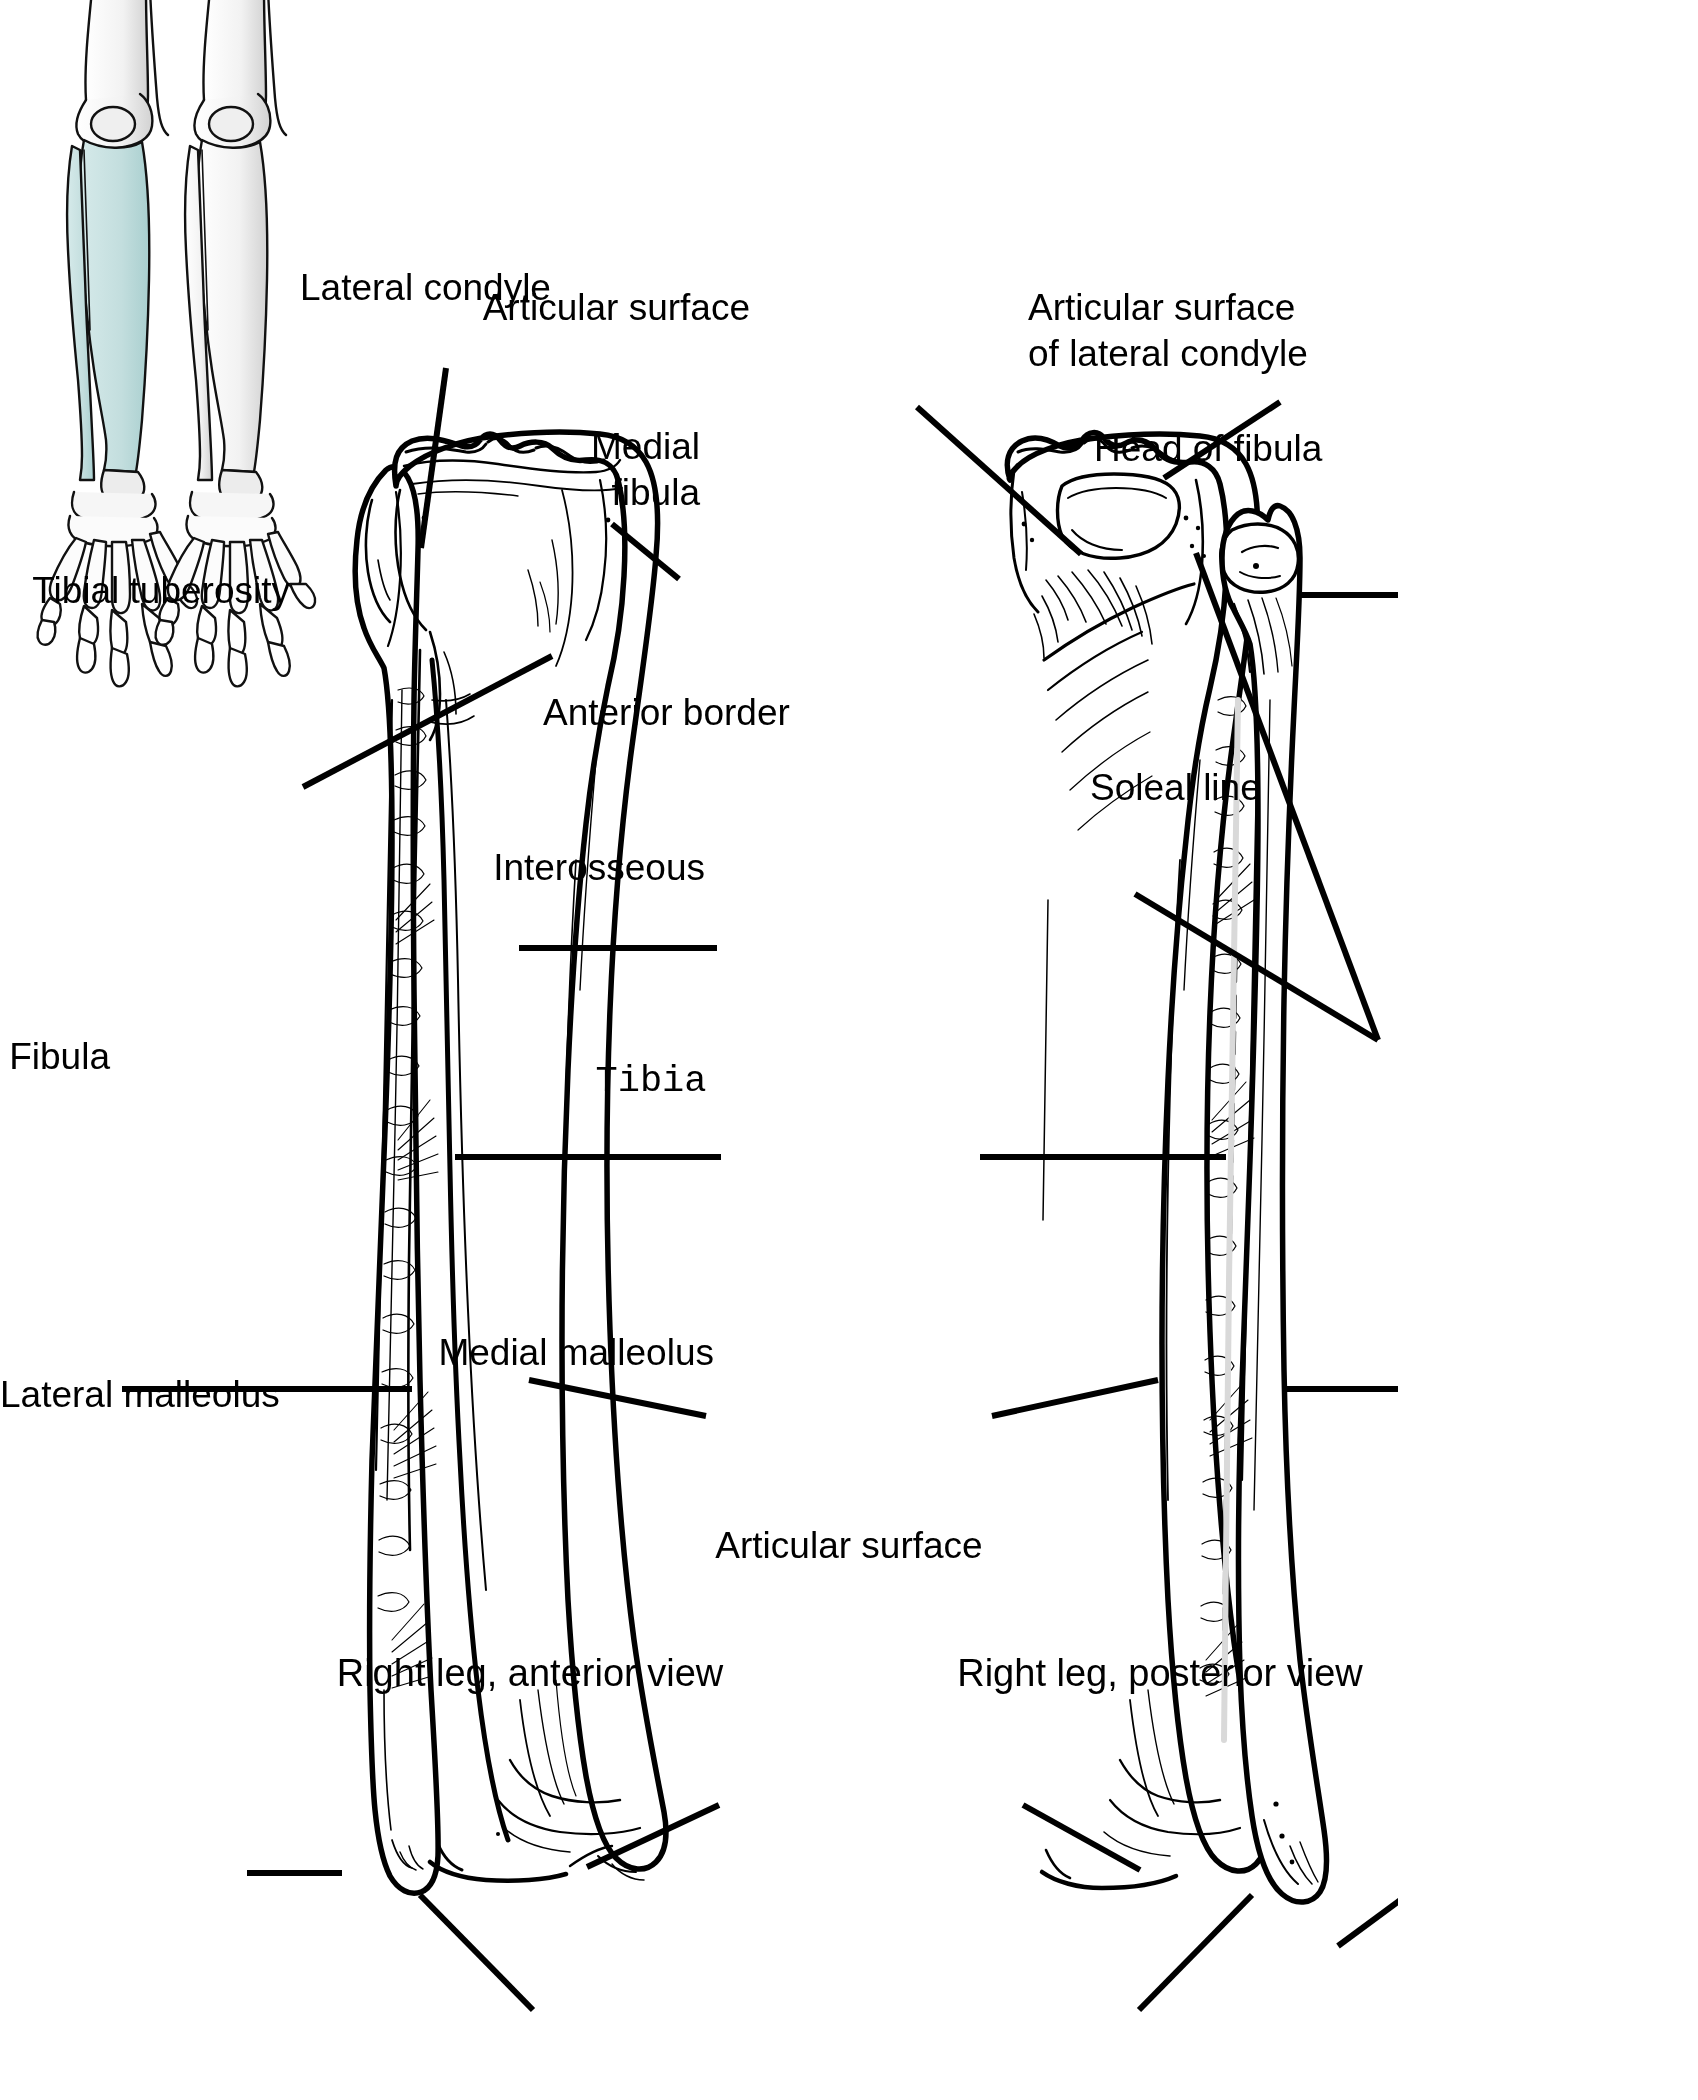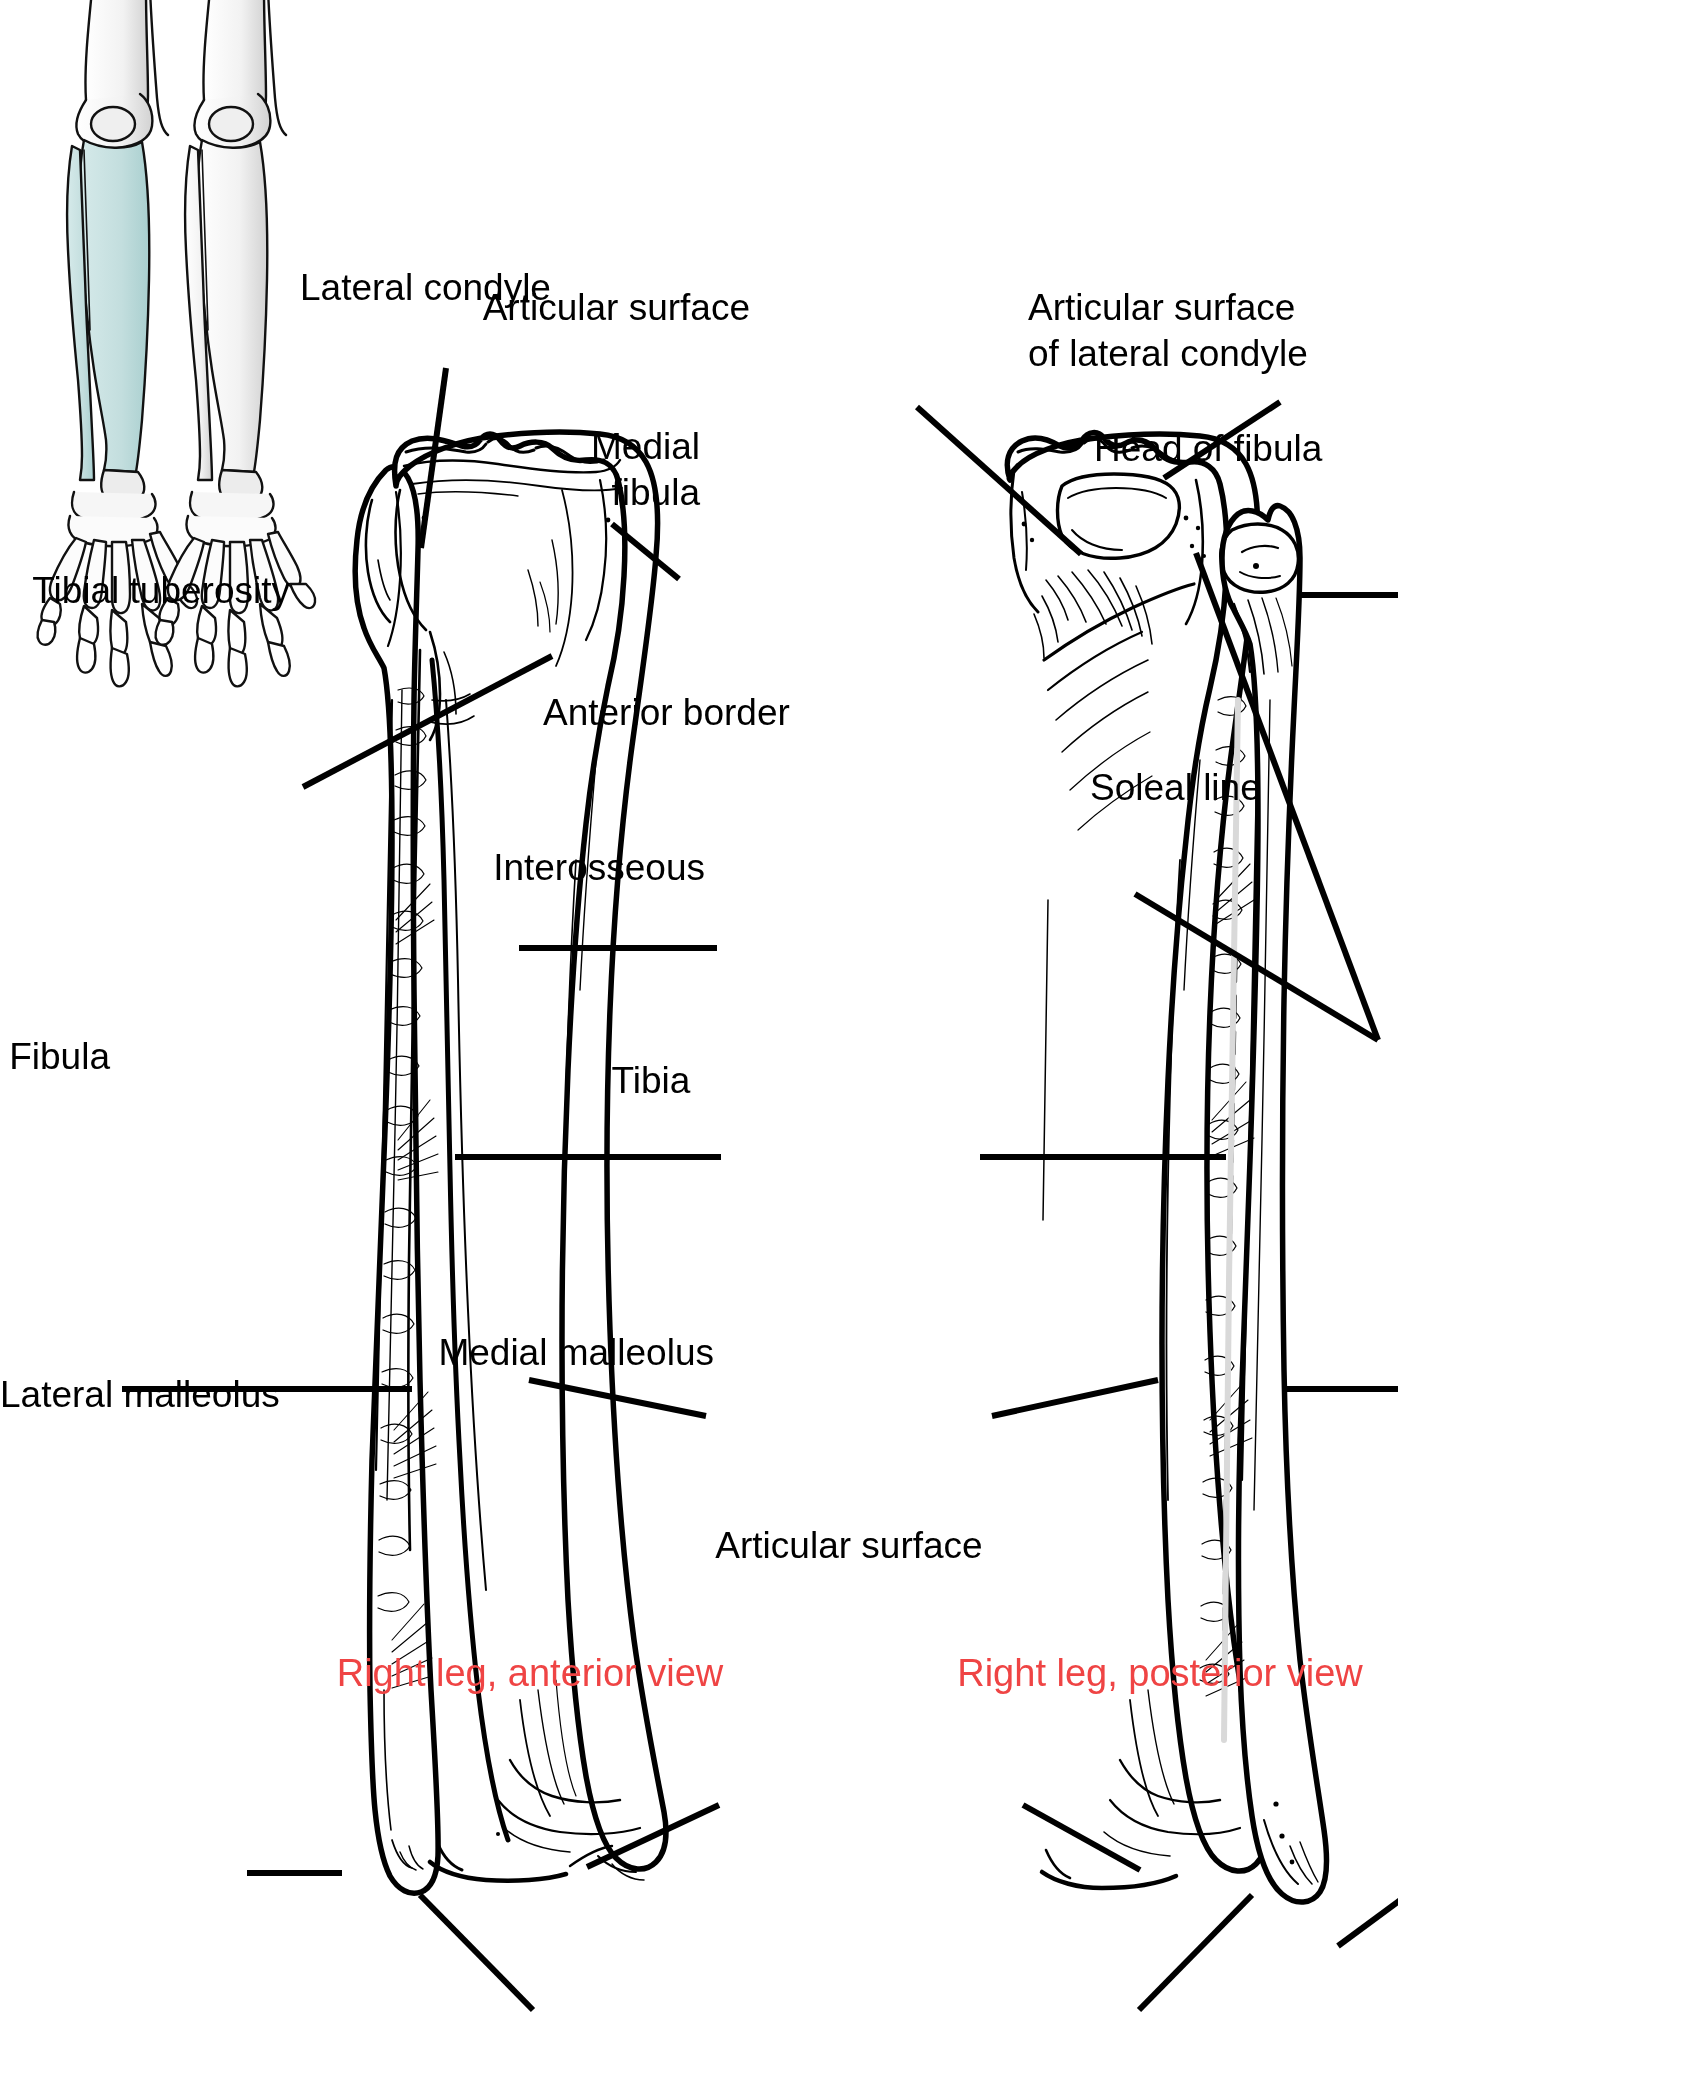--- a/index.html
+++ b/index.html
@@ -32,21 +32,21 @@
     color: #000000;
     white-space: pre;
   }
   .lbl.r { text-align: right; }
   .lbl.c { text-align: center; }
   .caption {
     position: absolute;
     font-family: "Liberation Sans", sans-serif;
     font-size: 38px;
     line-height: 46px;
-    color: #ef4444;
+    color: #000000;
     white-space: pre;
     text-align: center;
   }
 </style>
 </head>
 <body>
 
 <div id="figure">
 
   <svg id="art" viewBox="0 0 1698 2100" xmlns="http://www.w3.org/2000/svg">
@@ -518,21 +518,21 @@
   <div class="lbl r" style="left:20px; top:568px; width:270px;">Tibial tuberosity</div>
 
   <div class="lbl" style="left:543px; top:690px;">Anterior border</div>
 
   <div class="lbl" style="left:1090px; top:765px;">Soleal line</div>
 
   <div class="lbl r" style="left:440px; top:845px; width:265px;">Interosseous</div>
 
   <div class="lbl r" style="left:0px; top:1034px; width:110px;">Fibula</div>
 
-  <div class="lbl c" style="left:591px; top:1058px; width:120px;">Tibia</div>
+  <div class="lbl c" style="left:591px; top:1058px; width:120px;font-family:Liberation Mono, monospace;">Tibia</div>
 
   <div class="lbl" style="left:1590px; top:1034px;">Fibula</div>
 
   <div class="lbl r" style="left:404px; top:1330px; width:310px;">Medial malleolus</div>
 
   <div class="lbl r" style="left:0px; top:1372px; width:240px;">Lateral malleolus</div>
 
   <div class="lbl" style="left:1448px; top:1372px;">Lateral malleolus</div>
 
   <div class="lbl c" style="left:549px; top:1523px; width:600px;">Articular surface</div>

